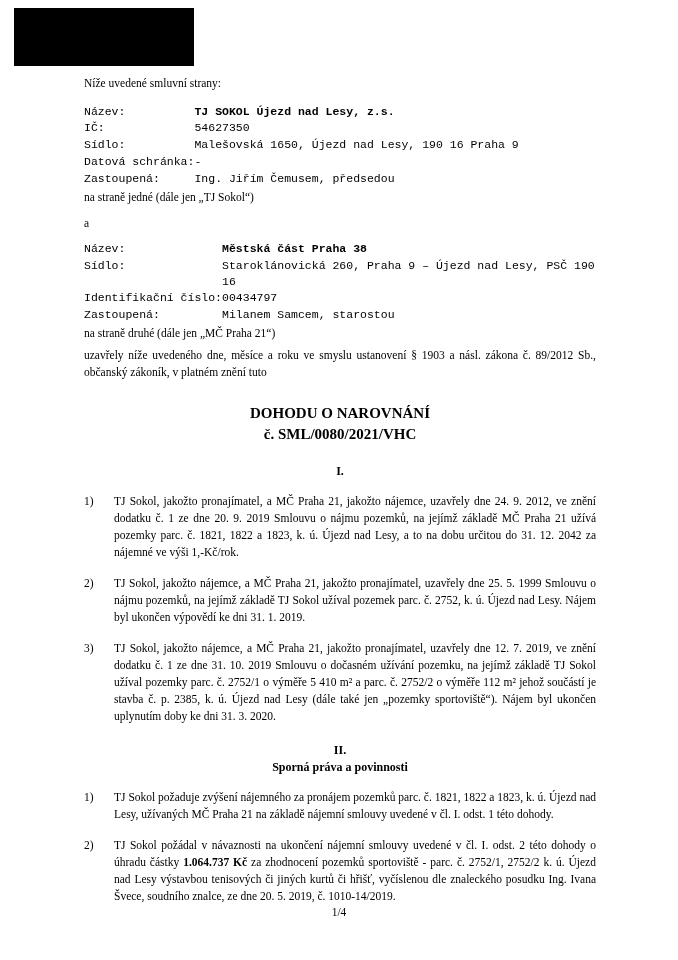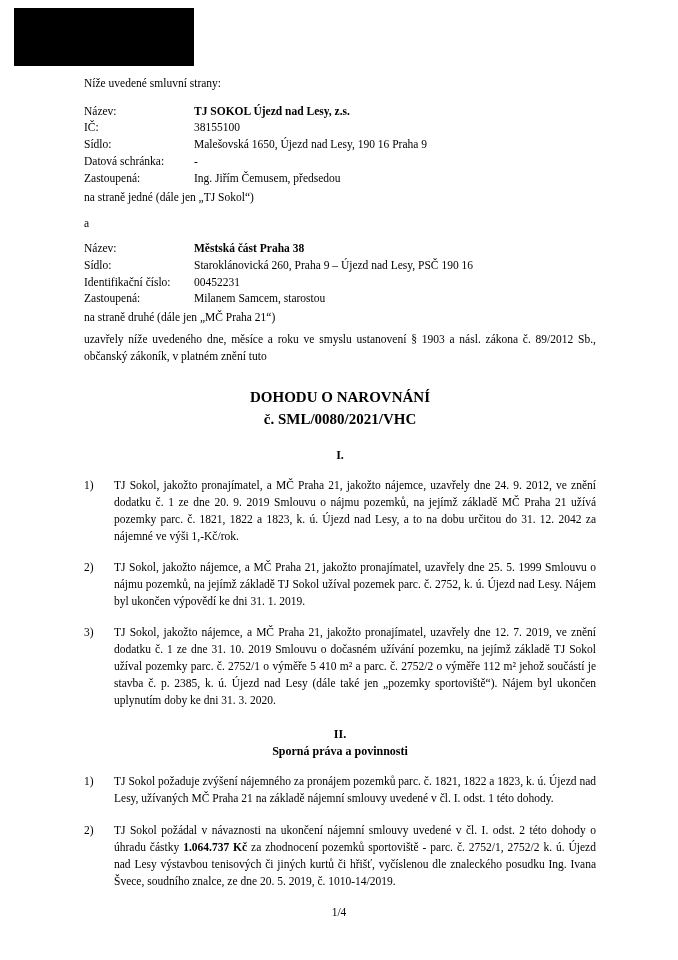--- a/index.html
+++ b/index.html
@@ -39,20 +39,21 @@
   .intro {
     font-size: 11.5px;
     line-height: 1.35;
     margin-bottom: 12px;
   }
   table.party {
     border-collapse: collapse;
     font-size: 11.5px;
     line-height: 1.38;
     margin: 0;
+    font-family: Liberation Mono, monospace;
   }
   table.party td {
     padding: 0 0 1px 0;
     vertical-align: top;
   }
   td.lbl {
     width: 110px;
     white-space: nowrap;
   }
   td.val {
@@ -135,21 +136,21 @@
     <div class="intro">Níže uvedené smluvní strany:</div>
 
     <table class="party">
       <tbody>
           <tr>
         <td class="lbl">Název:</td>
         <td class="val bold">TJ SOKOL Újezd nad Lesy, z.s.</td>
       </tr>
       <tr>
         <td class="lbl">IČ:</td>
-        <td class="val">38155100</td>
+        <td class="val">54627350</td>
       </tr>
       <tr>
         <td class="lbl">Sídlo:</td>
         <td class="val">Malešovská 1650, Újezd nad Lesy, 190 16 Praha 9</td>
       </tr>
       <tr>
         <td class="lbl">Datová schránka:</td>
         <td class="val">-</td>
       </tr>
       <tr>
@@ -168,21 +169,21 @@
           <tr>
         <td class="lbl">Název:</td>
         <td class="val bold">Městská část Praha 38</td>
       </tr>
       <tr>
         <td class="lbl">Sídlo:</td>
         <td class="val">Staroklánovická 260, Praha 9 – Újezd nad Lesy, PSČ 190 16</td>
       </tr>
       <tr>
         <td class="lbl">Identifikační číslo:</td>
-        <td class="val">00452231</td>
+        <td class="val">00434797</td>
       </tr>
       <tr>
         <td class="lbl">Zastoupená:</td>
         <td class="val">Milanem Samcem, starostou</td>
       </tr>
     </tbody>
       </table>
 
     <div class="side-note">na straně druhé (dále jen „MČ Praha 21“)</div>
 

